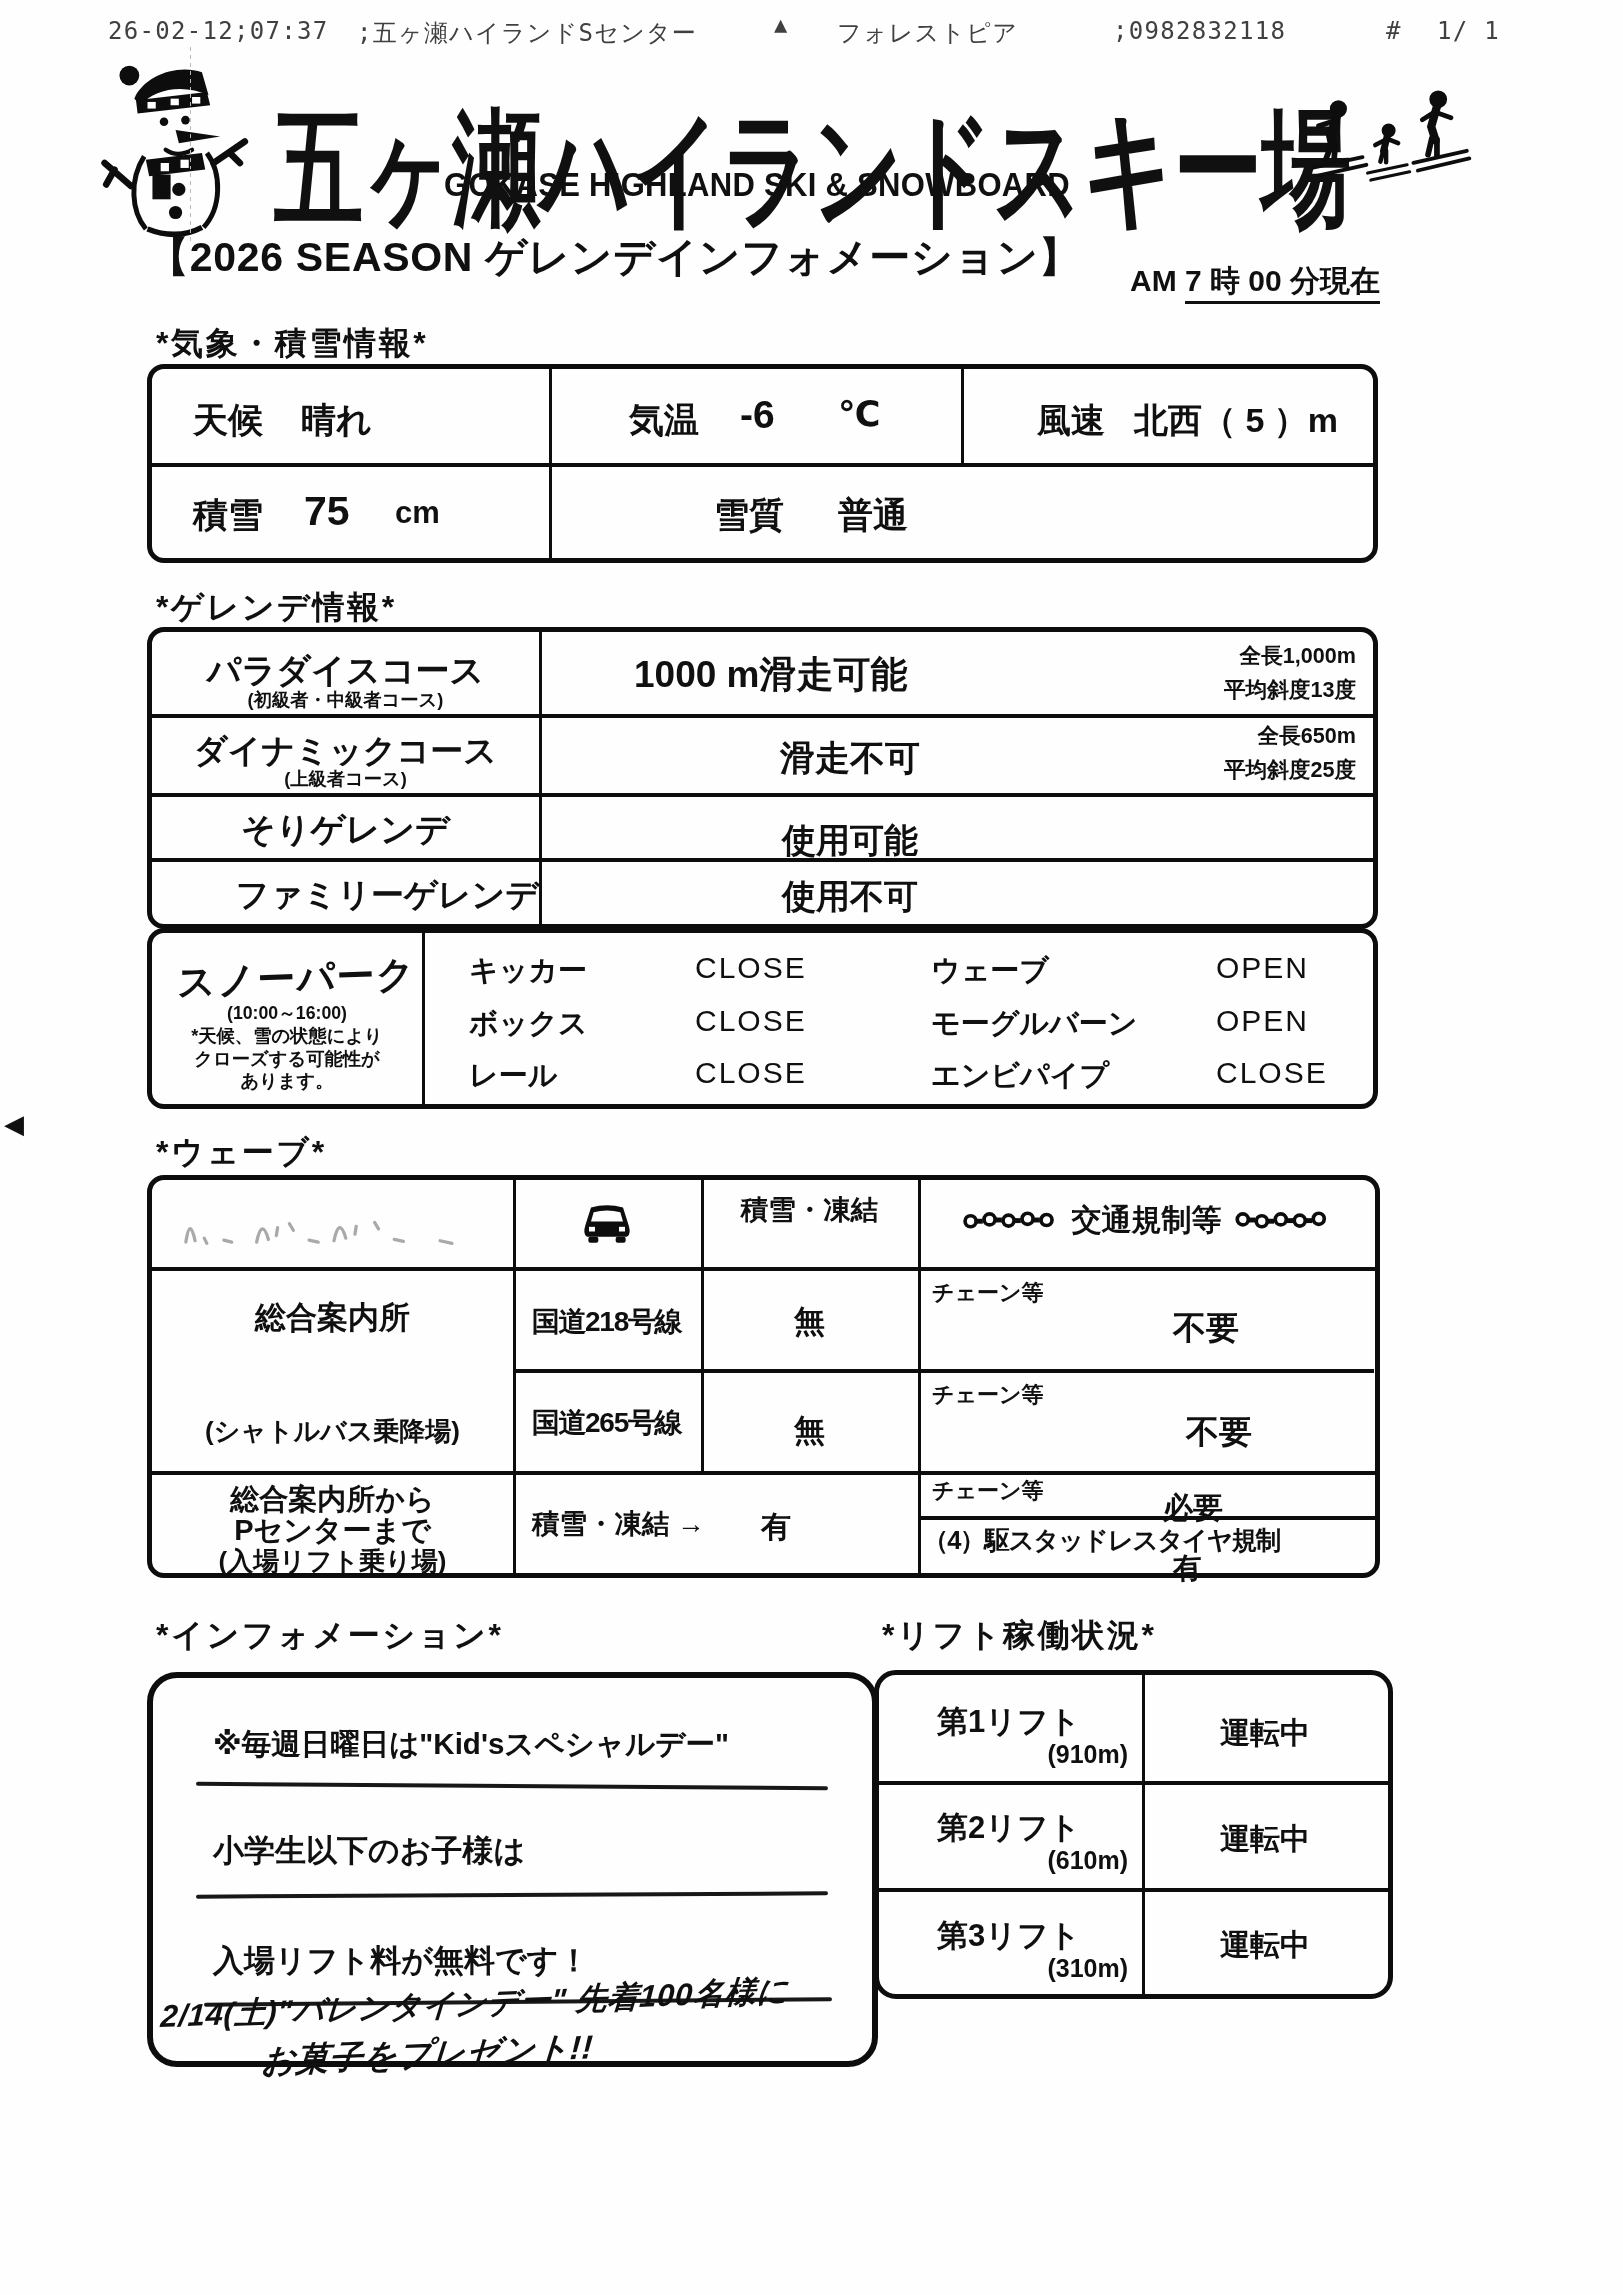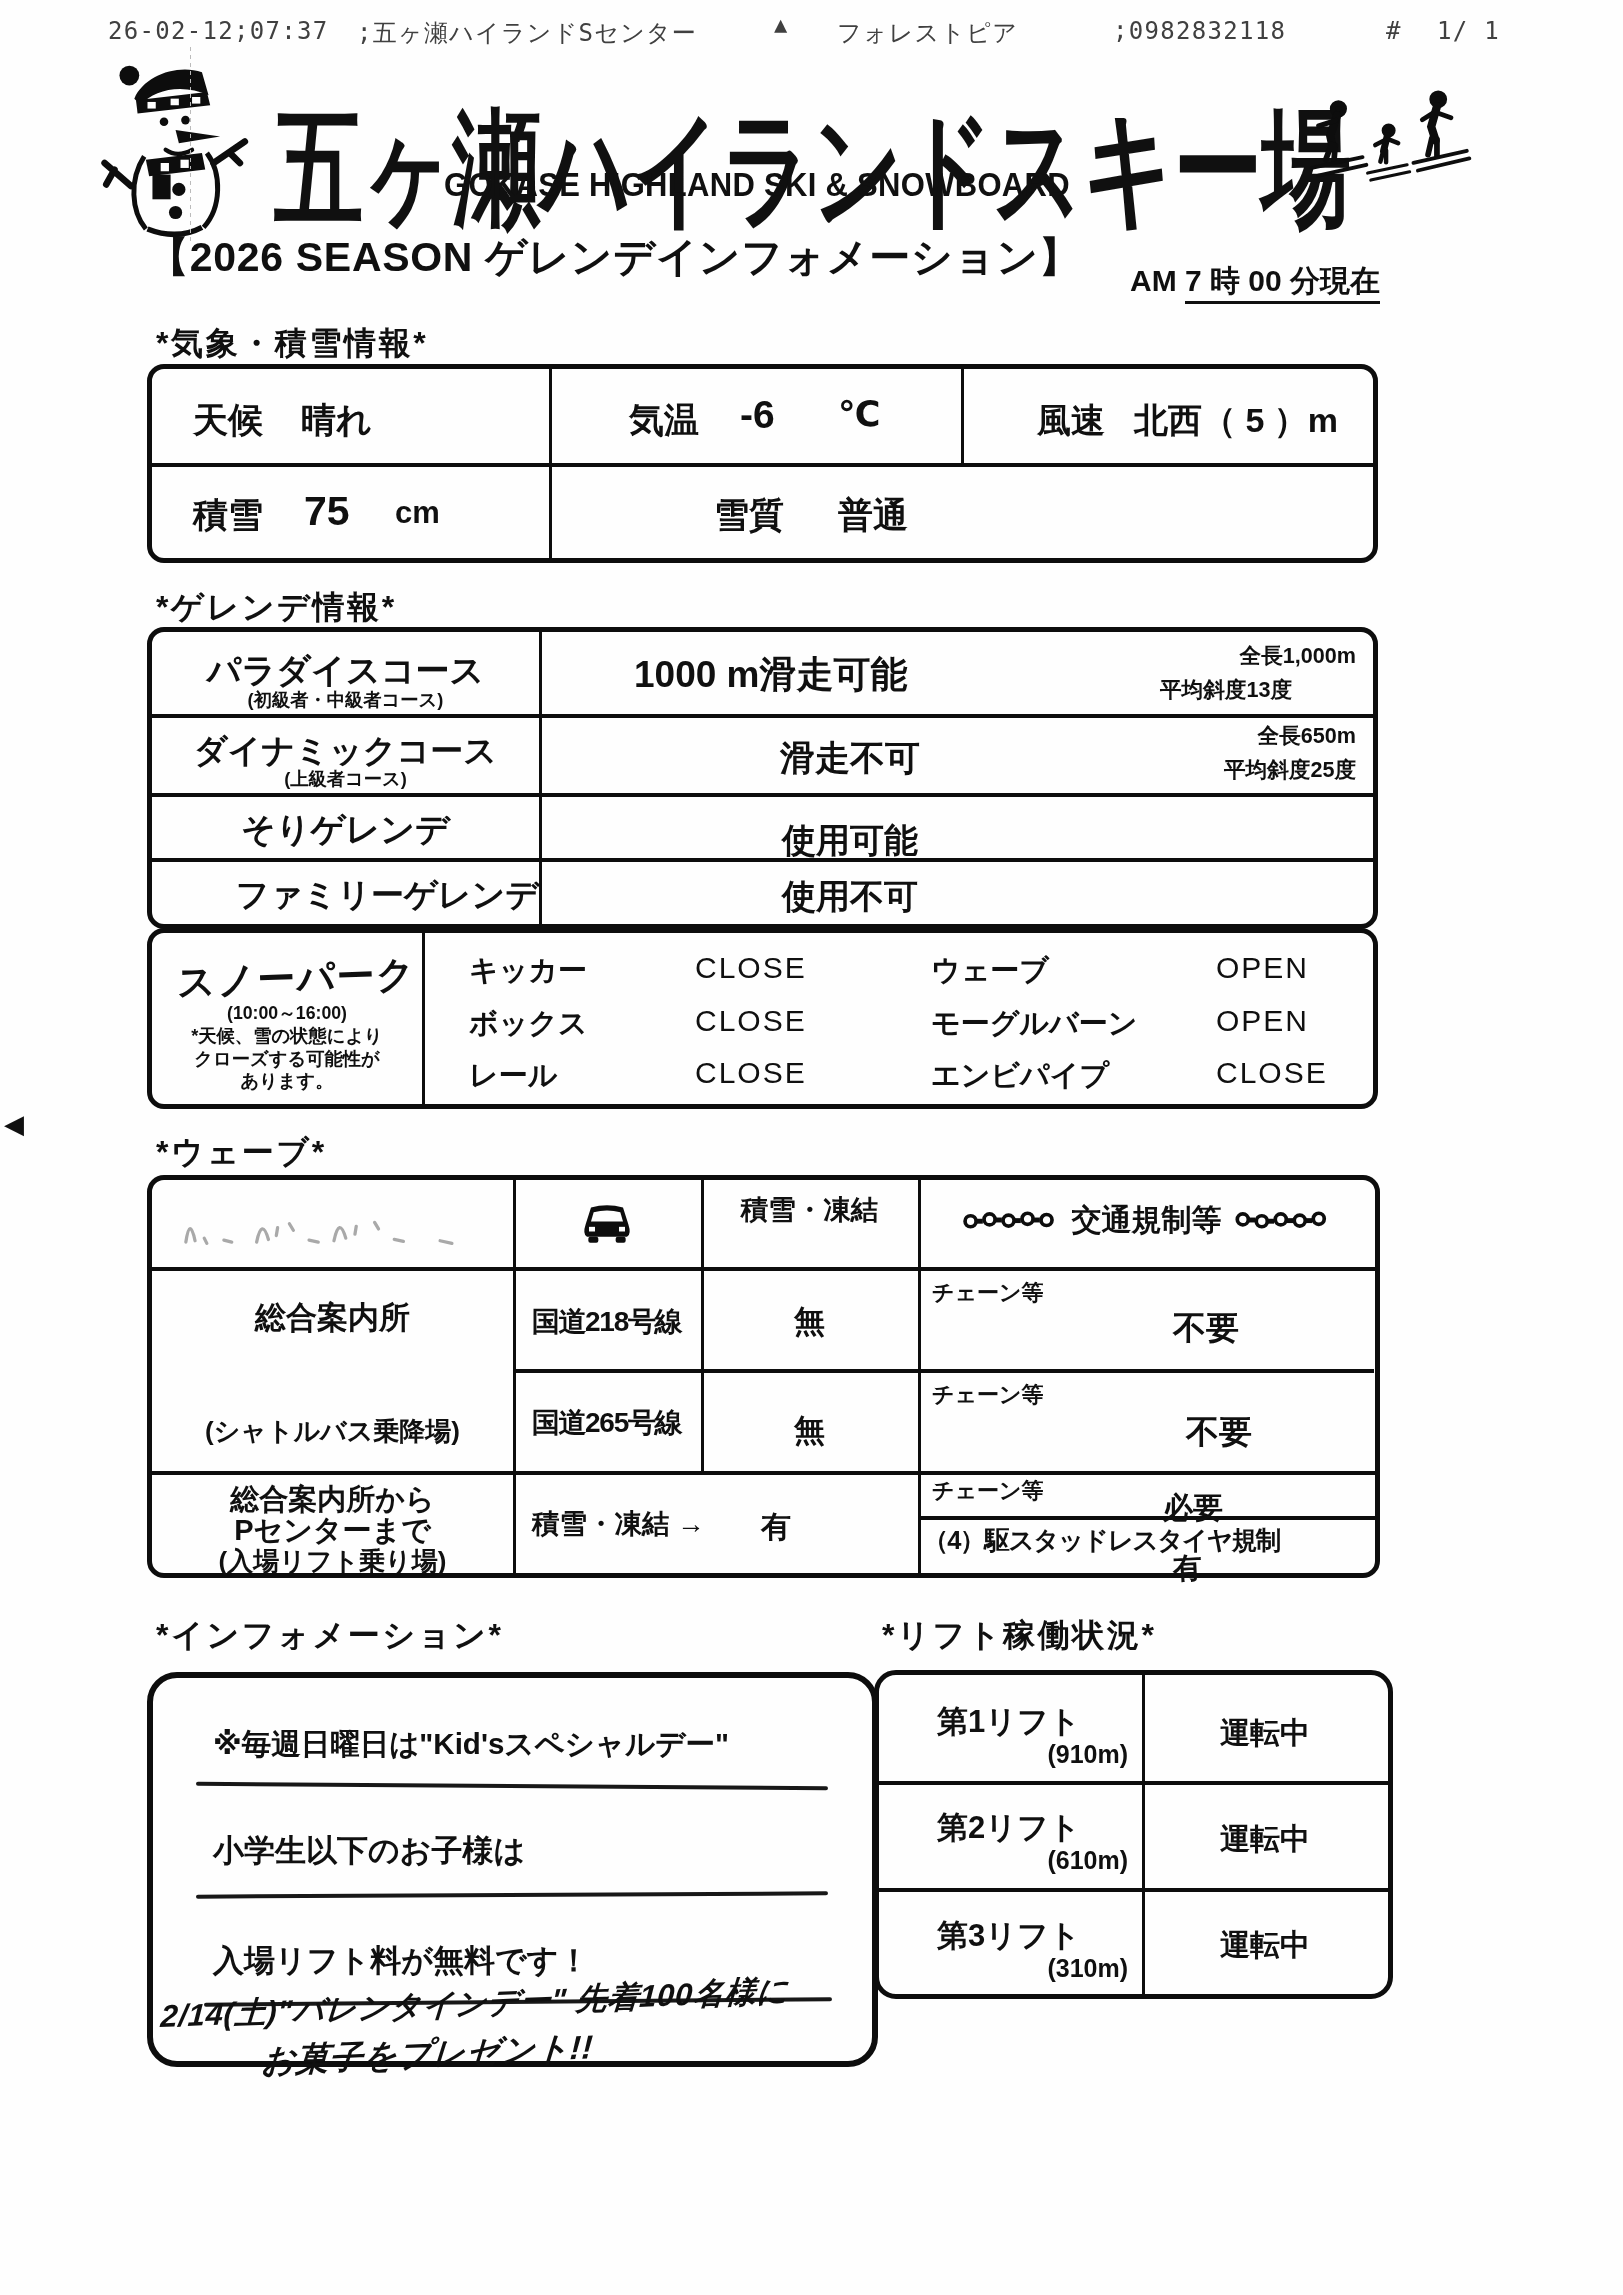--- a/index.html
+++ b/index.html
@@ -128,21 +128,21 @@
   <div class="frame" style="left:147px;top:627px;width:1221px;height:292px;">
     <div class="vline" style="left:387px;top:0;height:292px;"></div>
     <div class="hline" style="left:0;top:82px;width:1221px;"></div>
     <div class="hline" style="left:0;top:161px;width:1221px;"></div>
     <div class="hline" style="left:0;top:226px;width:1221px;"></div>
 
     <div class="cell b" style="left:0;top:15.7px;width:387px;text-align:center;font-size:34px;">パラダイスコース</div>
     <div class="cell b" style="left:0;top:55px;width:387px;text-align:center;font-size:18.3px;">(初級者・中級者コース)</div>
     <div class="cell b" style="left:445px;top:18.3px;font-size:37px;margin-left:37px;">1000 m滑走可能</div>
     <div class="cell b" style="left:1008px;top:9.2px;width:196px;text-align:right;font-size:21.6px;">全長1,000m</div>
-    <div class="cell b" style="left:1008px;top:43px;width:196px;font-size:21.6px;">平均斜度13度</div>
+    <div class="cell b" style="left:1008px;top:43px;width:196px;text-align:right;font-size:21.6px;">平均斜度13度</div>
 
     <div class="cell b" style="left:0;top:97px;width:387px;text-align:center;font-size:33px;">ダイナミックコース</div>
     <div class="cell b" style="left:0;top:134px;width:387px;text-align:center;font-size:18.3px;">(上級者コース)</div>
     <div class="cell b" style="left:387px;top:103px;width:622px;text-align:center;font-size:35px;">滑走不可</div>
     <div class="cell b" style="left:1008px;top:89px;width:196px;text-align:right;font-size:21.6px;">全長650m</div>
     <div class="cell b" style="left:1008px;top:123px;width:196px;text-align:right;font-size:21.6px;">平均斜度25度</div>
 
     <div class="cell b" style="left:0;top:175px;width:387px;text-align:center;font-size:34px;">そりゲレンデ</div>
     <div class="cell b" style="left:387px;top:177px;width:622px;text-align:center;font-size:34px;margin-top:9px;">使用可能</div>
 

